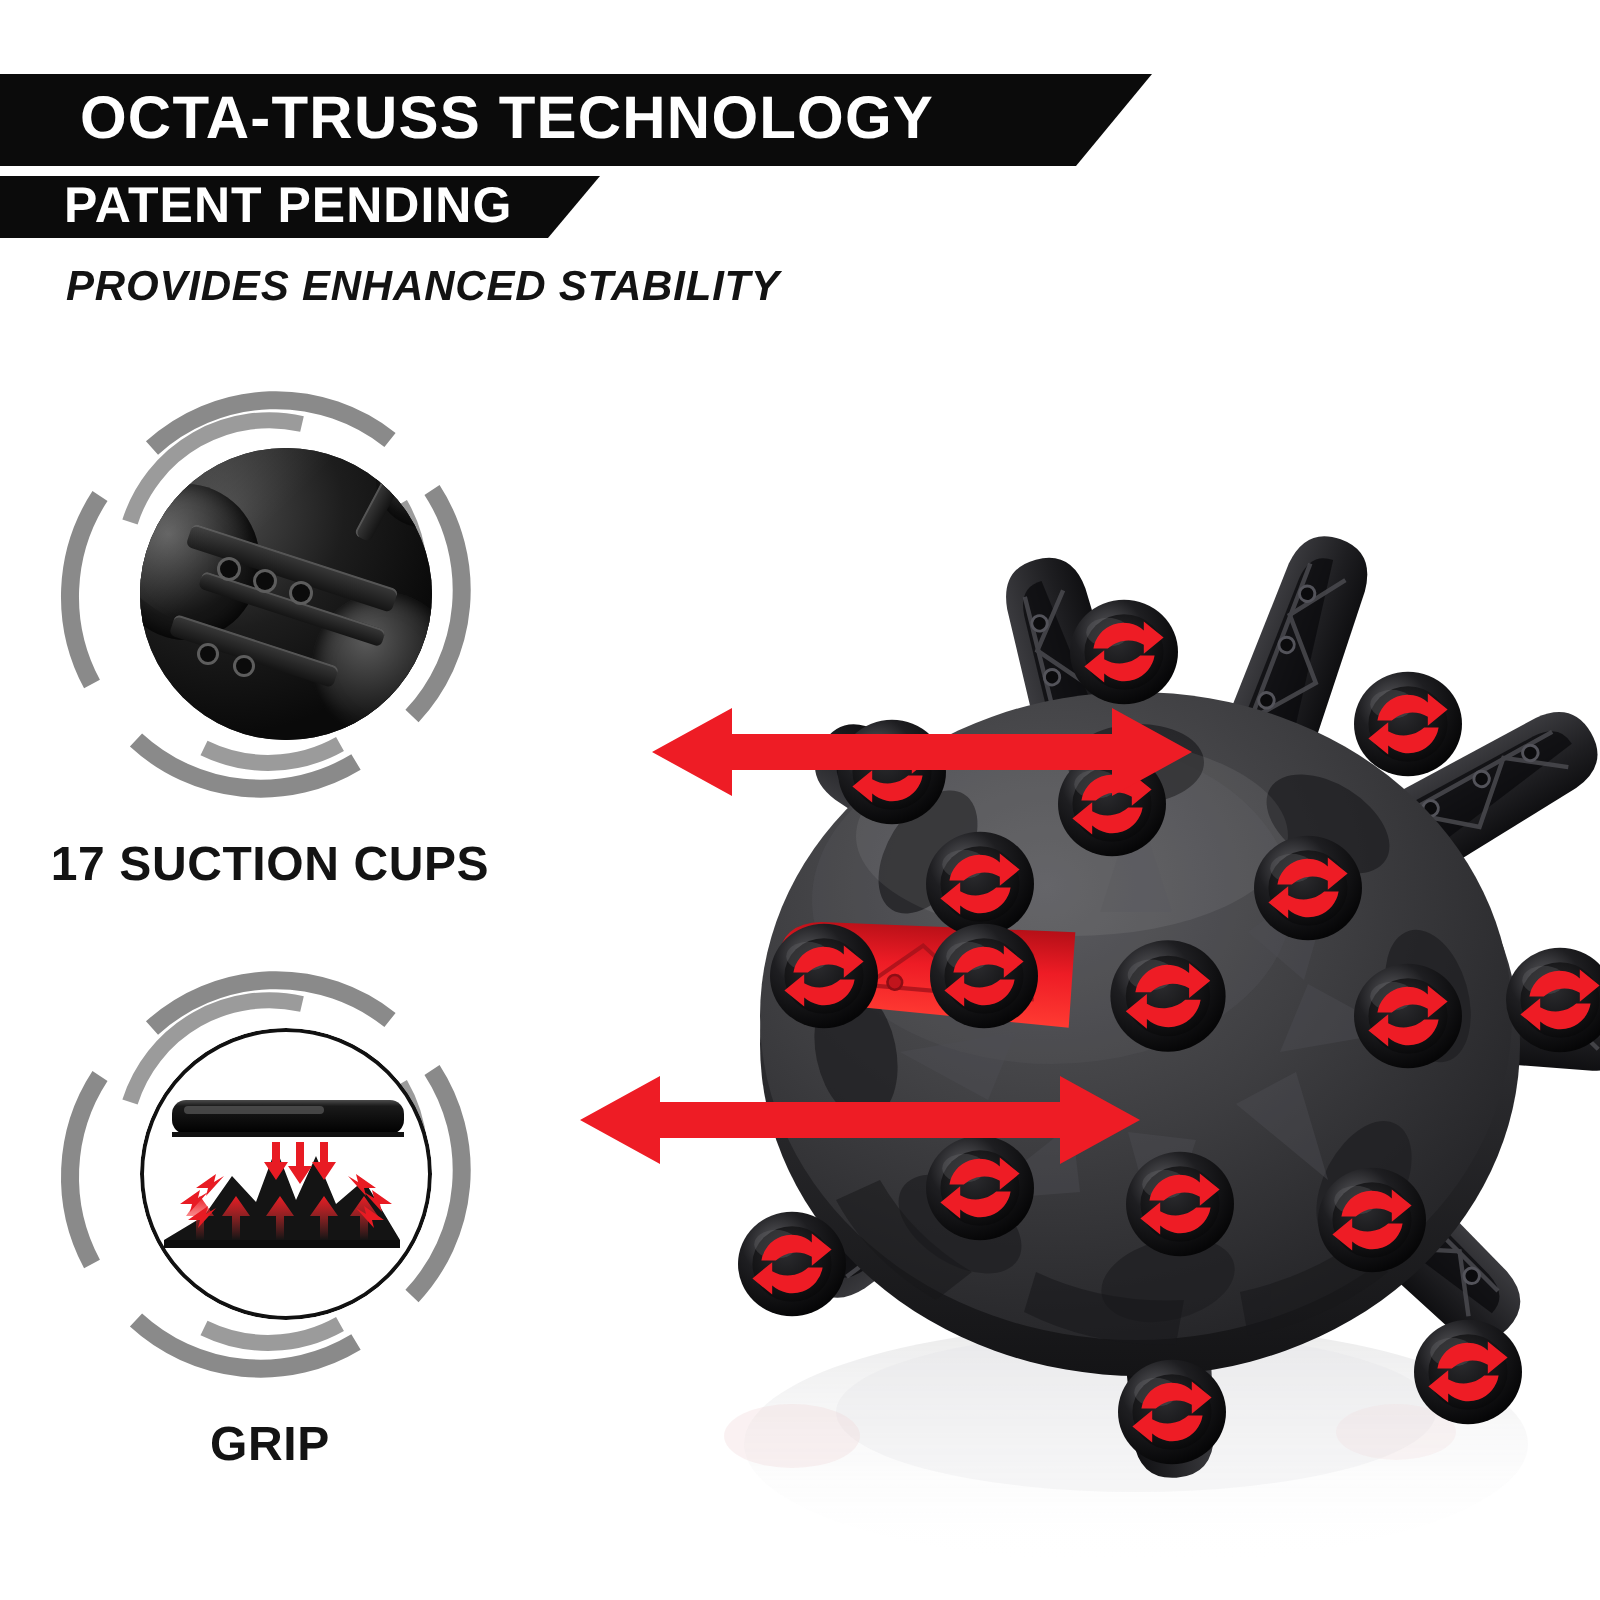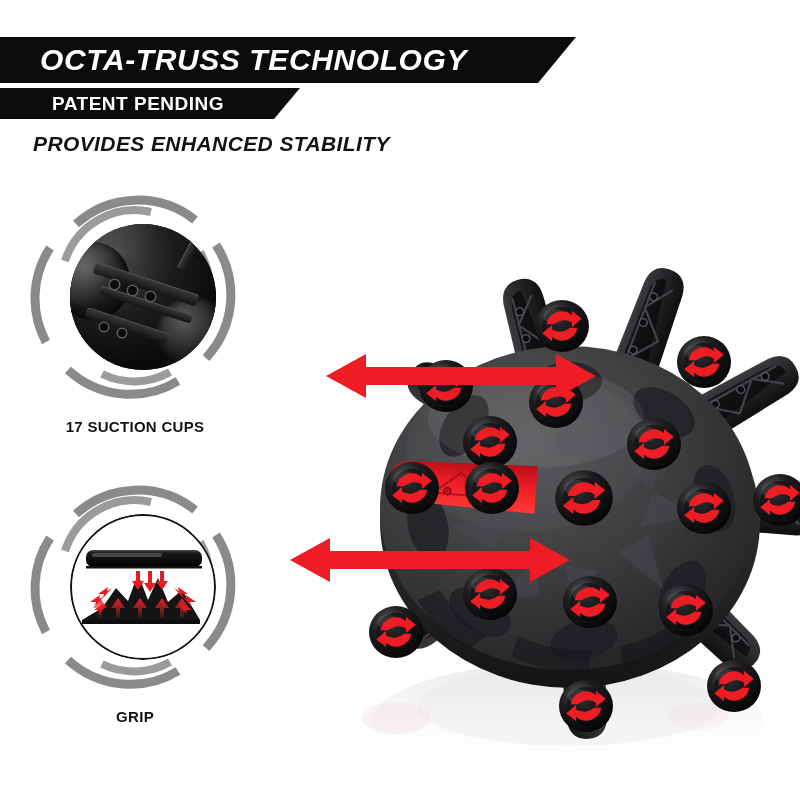--- a/index.html
+++ b/index.html
@@ -12,52 +12,51 @@
 
   
   .banner{
     position:absolute;left:0;background:#0b0b0b;
     display:flex;align-items:center;
     color:#fff;white-space:nowrap;
   }
   #banner-main{
     top:37px;width:576px;height:46px;
     clip-path:polygon(0 0,576px 0,538px 46px,0 46px);
-    font-style:italic;
   }
   #banner-main .btxt{
     margin-left:40px;font-size:30px;font-weight:800;letter-spacing:.6px;
   }
   #banner-sub{
     top:88px;width:300px;height:31px;
     clip-path:polygon(0 0,300px 0,274px 31px,0 31px);
   }
   #banner-sub .btxt{
-    margin-left:52px;font-size:19px;font-weight:800;letter-spacing:.5px;
+    margin-left:32px;font-size:25px;font-weight:800;letter-spacing:.5px;
   }
   #tagline{
     position:absolute;left:33px;top:132px;
     font-size:21px;font-weight:800;letter-spacing:.4px;color:#131313;font-style:italic;
   }
 
   
   .feature{position:absolute;width:250px;}
   #feature-cups{left:10px;top:182px;}
   #feature-grip{left:10px;top:472px;}
 
   .arc-wrap{position:relative;width:250px;height:230px;}
   .arc-wrap svg{position:absolute;left:0;top:0;}
 
   .inset-circle{
     position:absolute;left:60px;top:42px;width:146px;height:146px;
     border-radius:50%;overflow:hidden;
   }
   .feature-label{
     margin-top:6px;text-align:center;
-    font-size:15px;font-weight:800;letter-spacing:.3px;color:#131313;
+    font-size:24px;font-weight:800;letter-spacing:.3px;color:#131313;
     line-height:1.25;
   }
 
   
   #cups-photo{
     width:100%;height:100%;
     background:
       radial-gradient(circle at 30% 22%, #4a4a4a 0%, #1d1d1d 38%, #0a0a0a 72%),
       #101010;
     position:relative;

